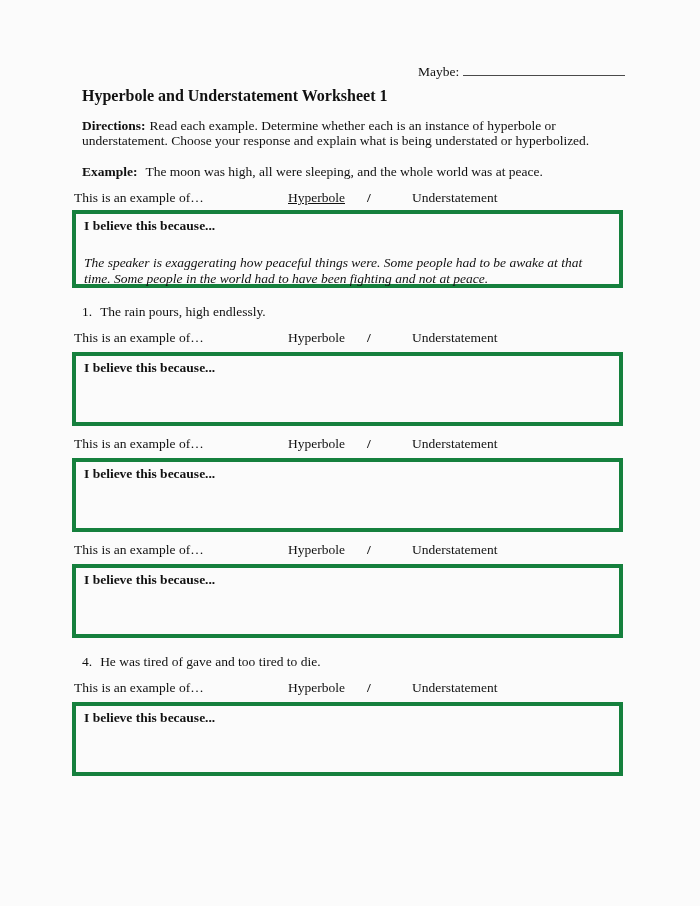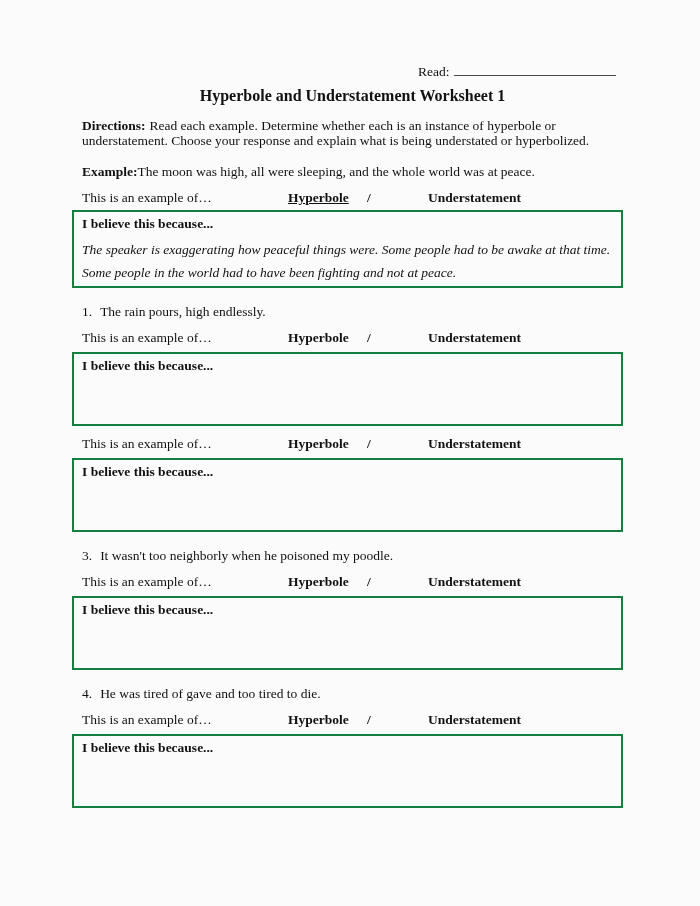--- a/index.html
+++ b/index.html
@@ -35,73 +35,72 @@
     height: 13px;
     border-bottom: 1px solid #4a4a4a;
     margin-left: 4px;
     vertical-align: baseline;
   }
   .title {
     margin: 7px 0 4px 10px;
     font-size: 16px;
     line-height: 19px;
     font-weight: bold;
-    text-align: center;
   }
   .directions {
     margin: 13px 0 0 10px;
     line-height: 15px;
     width: 530px;
   }
   .directions b { margin-right: 4px; }
   .sentence {
     margin: 15px 0 0 10px;
     line-height: 17px;
     white-space: nowrap;
   }
-  .sentence .label { }
+  .sentence .label { margin-right: 8px; }
   .sentence .number { margin-right: 8px; }
   .choice-row {
     position: relative;
     height: 17px;
     margin-top: 9px;
   }
-  .choice-prompt { position: absolute; left: 10px; }
-  .choice-opt { font-weight: bold; position: absolute; cursor: pointer; text-align: right; }
+  .choice-prompt { position: absolute; left: 2px; }
+  .choice-opt { font-weight: normal; position: absolute; cursor: pointer; text-align: right; }
   .opt-hyp { left: 216px; }
   .choice-sep { position: absolute; left: 295px; font-weight: bold; }
-  .opt-und { left: 356px; }
+  .opt-und { left: 340px; }
   .choice-opt.selected { text-decoration: underline; }
   .answer-box {
     margin-top: 6px;
     width: 551px;
     box-sizing: border-box;
-    border: 2px solid #15803d;
+    border: 4px solid #15803d;
     background: transparent;
     padding: 3px 8px 12px 8px;
     height: 74px;
   }
   .answer-box.example-box { height: 78px; margin-top: 4px; }
   .box-label {
     font-weight: bold;
     line-height: 18px;
   }
   .box-answer {
     font-style: italic;
-    line-height: 23px;
-    margin-top: 5px;
+    line-height: 16px;
+    margin-top: 20px;
   }
 </style>
 </head>
 <body>
 
 <div class="content">
 
   <div class="name-row">
-    <span>Read:</span><span class="name-line"></span>
+    <span>Maybe:</span><span class="name-line"></span>
   </div>
 
   <div class="title">Hyperbole and Understatement Worksheet 1</div>
 
   <div class="directions">
     <b>Directions:</b><span>Read each example. Determine whether each is an instance of hyperbole or understatement. Choose your response and explain what is being understated or hyperbolized.</span>
   </div>
 
   <div>
     <div class="sentence">
@@ -140,23 +139,20 @@
       <span class="choice-opt opt-hyp">Hyperbole</span>
       <span class="choice-sep">/</span>
       <span class="choice-opt opt-und">Understatement</span>
     </div>
     <div class="answer-box">
       <div class="box-label">I believe this because...</div>
     </div>
   </div>
 
   <div>
-    <div class="sentence">
-      <span class="number">3.</span><span>It wasn't too neighborly when he poisoned my poodle.</span>
-    </div>
     <div class="choice-row">
       <span class="choice-prompt">This is an example of…</span>
       <span class="choice-opt opt-hyp">Hyperbole</span>
       <span class="choice-sep">/</span>
       <span class="choice-opt opt-und">Understatement</span>
     </div>
     <div class="answer-box">
       <div class="box-label">I believe this because...</div>
     </div>
   </div>

